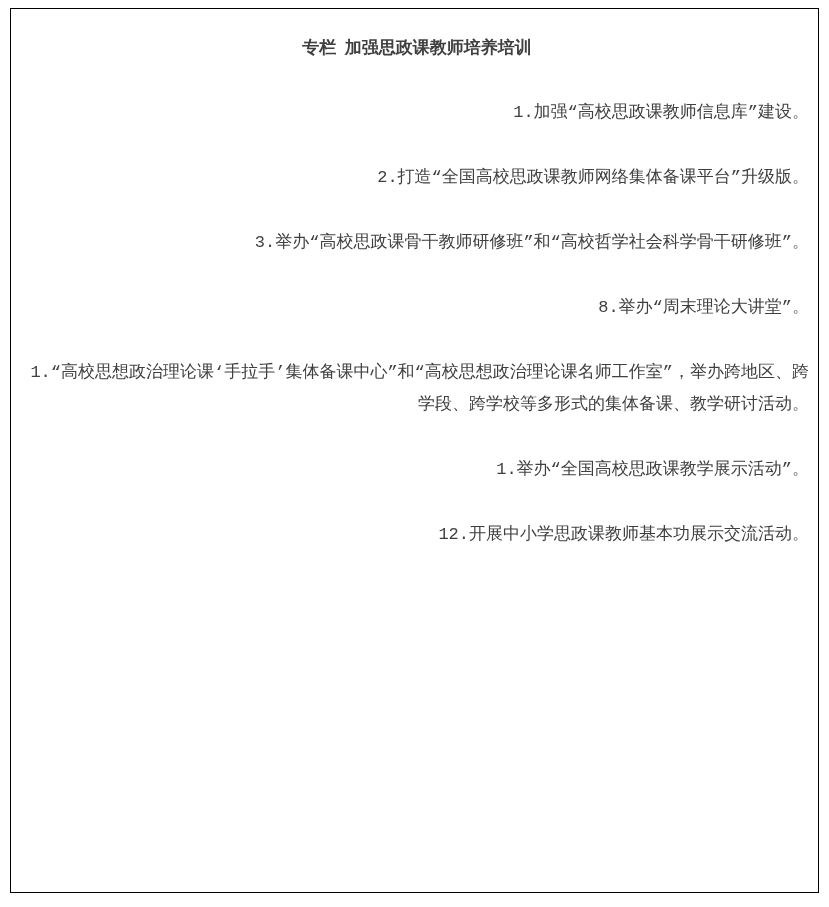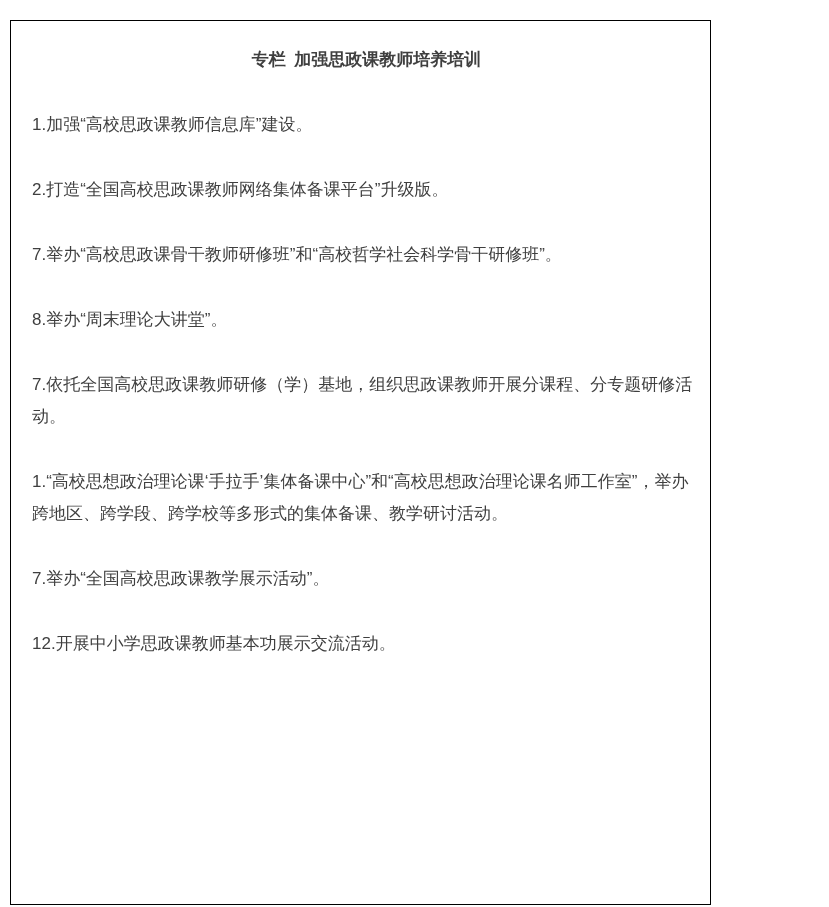--- a/index.html
+++ b/index.html
@@ -10,54 +10,54 @@
   }
   body {
     width: 829px;
     height: 907px;
     position: relative;
     overflow: hidden;
   }
   .panel {
     position: absolute;
     left: 10px;
-    top: 20px;
-    width: 701px;
+    top: 8px;
+    width: 809px;
     height: 885px;
     box-sizing: border-box;
     border: 1px solid var(--border, #000000);
     background: var(--bg, #ffffff);
-    padding: 23px 9px 18px 21px;
+    padding: 23px 9px 18px 14px;
   }
   .panel-title {
     margin: 0 0 33px 0;
     font-size: 17px;
     line-height: 32px;
     font-weight: bold;
     text-align: center;
     color: var(--text, #3f3f3f);
     white-space: pre-wrap;
   }
   .panel-item {
     margin: 0 0 33px 0;
     font-size: 17px;
     line-height: 32px;
     color: var(--text, #3f3f3f);
-    text-align: left;
+    text-align: right;
+    font-family: Liberation Mono, monospace;
   }
   .panel-item:last-child {
     margin-bottom: 0;
   }
 </style>
 </head>
 <body>
 
 <div class="panel">
   <h2 class="panel-title">专栏 加强思政课教师培养培训</h2>
   <p class="panel-item">1.加强“高校思政课教师信息库”建设。</p>
   <p class="panel-item">2.打造“全国高校思政课教师网络集体备课平台”升级版。</p>
-  <p class="panel-item">7.举办“高校思政课骨干教师研修班”和“高校哲学社会科学骨干研修班”。</p>
+  <p class="panel-item">3.举办“高校思政课骨干教师研修班”和“高校哲学社会科学骨干研修班”。</p>
   <p class="panel-item">8.举办“周末理论大讲堂”。</p>
-  <p class="panel-item">7.依托全国高校思政课教师研修（学）基地，组织思政课教师开展分课程、分专题研修活动。</p>
   <p class="panel-item">1.“高校思想政治理论课‘手拉手’集体备课中心”和“高校思想政治理论课名师工作室”，举办跨地区、跨学段、跨学校等多形式的集体备课、教学研讨活动。</p>
-  <p class="panel-item">7.举办“全国高校思政课教学展示活动”。</p>
+  <p class="panel-item">1.举办“全国高校思政课教学展示活动”。</p>
   <p class="panel-item">12.开展中小学思政课教师基本功展示交流活动。</p>
 </div>
 
 </body></html>

